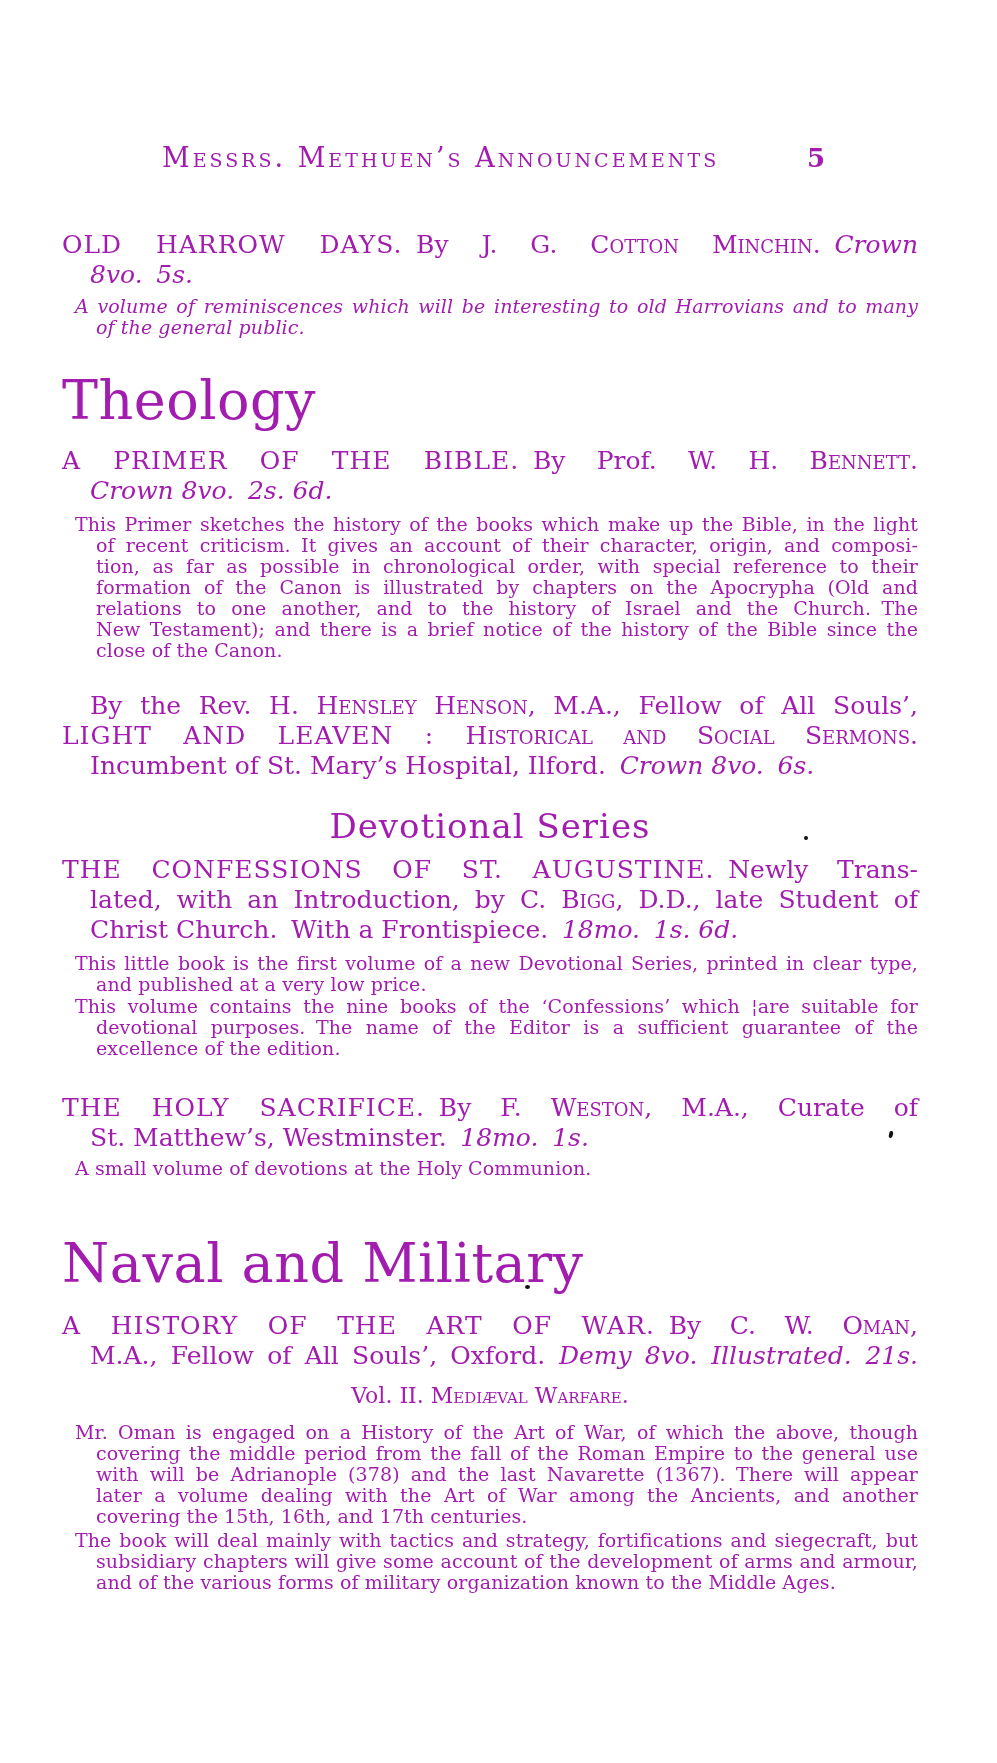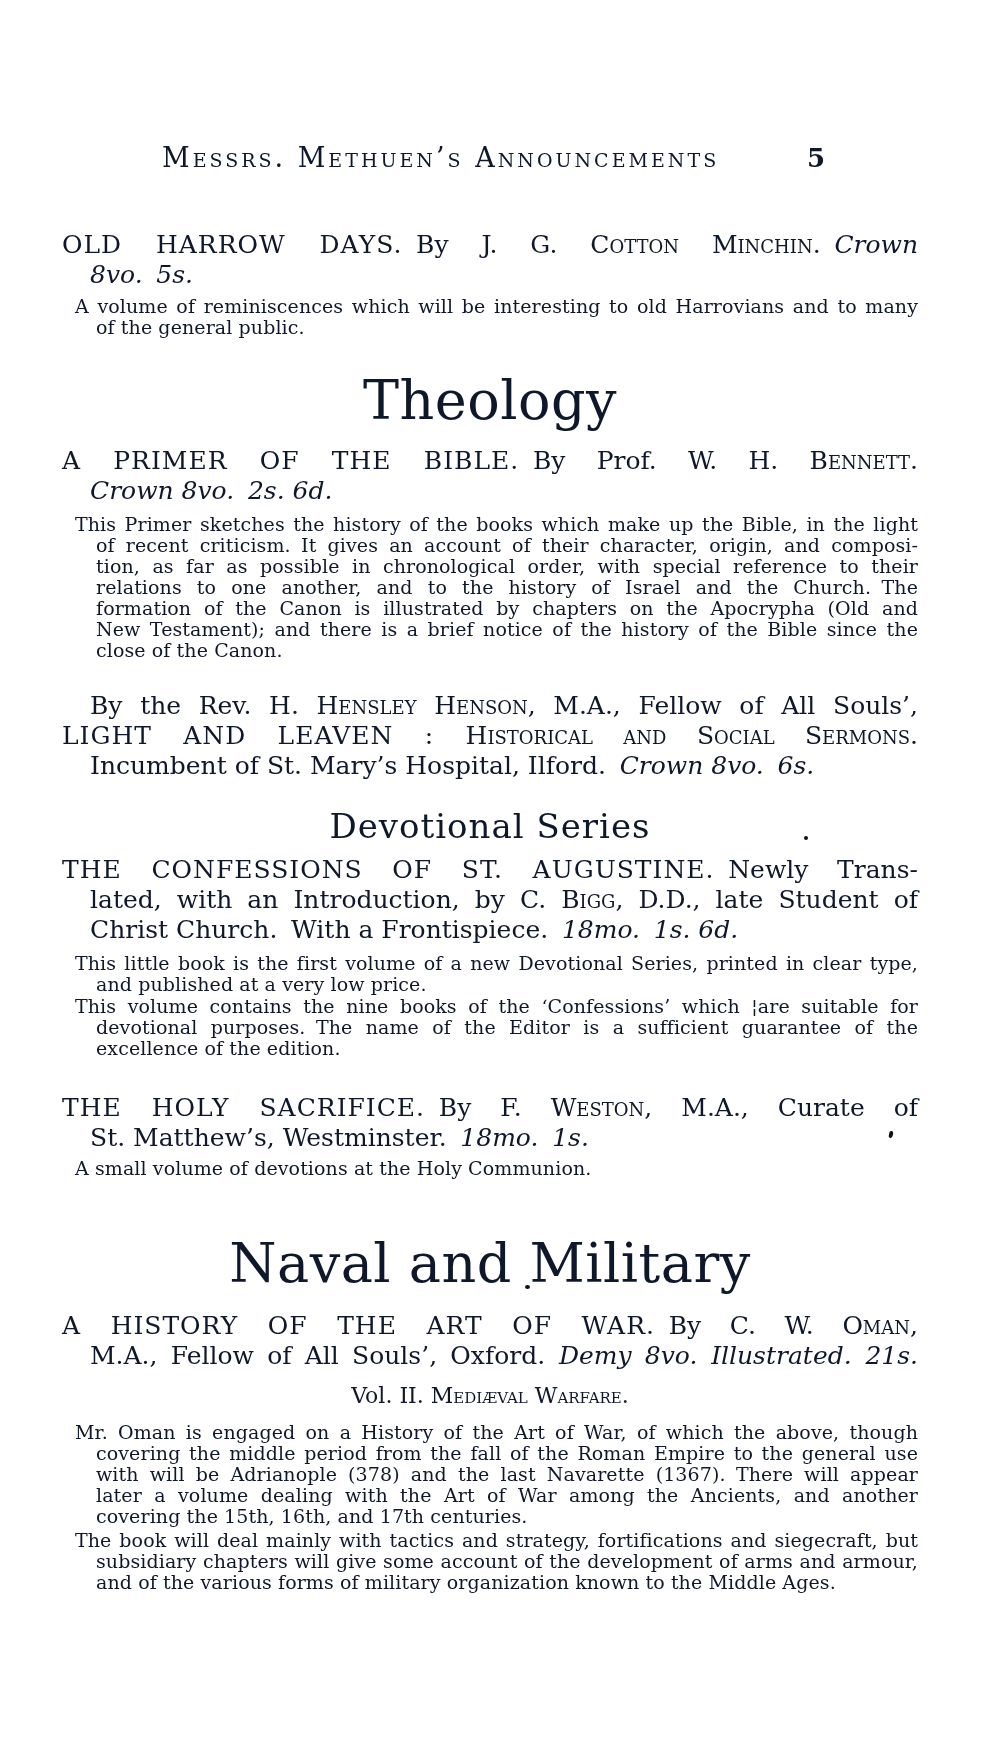--- a/index.html
+++ b/index.html
@@ -1,21 +1,21 @@
 <!DOCTYPE html>
 <html><head>
 <meta charset="utf-8">
 <style>
   html,body { margin:0; padding:0; }
   body { background:#888; }
   .page {
     position:relative;
     width:997px; height:1763px;
     background:#ffffff;
-    color:#0f172a;
+    color:#a21caf;
     font-family:"DejaVu Serif","Liberation Serif",serif;
     overflow:hidden;
   }
   .column {
     position:relative;
     margin-left:62px;
     width:856px;
     padding-top:140px;
   }
   
@@ -40,31 +40,31 @@
   .entry-body .line { font-size:19px; line-height:21px; letter-spacing:0.1px; }
   .entry-body .bf { padding-left:13px; }
   .entry-body .bc { padding-left:34px; }
   .caps { letter-spacing:1px; }
   .sc { font-variant:small-caps; }
   .it, .price { font-style:italic; }
   .gap { display:inline-block; width:0.55em; }
   .plain { }
   
   .big-heading {
-    font-size:54px; line-height:62px; text-align:center;
+    font-size:54px; line-height:62px; text-align:left;
     letter-spacing:0.5px;
   }
   .blackletter-heading {
     font-size:34px; line-height:50px; text-align:center;
     font-weight:normal; letter-spacing:1px;
   }
   .vol-line .line { font-size:22px; line-height:26px; }
   
   .mt-harrow-h { margin-top:54px; }
-  .mt-harrow-b { margin-top:6px; }
+  .mt-harrow-b { margin-top:6px;font-style:italic; }
   .mt-theology { margin-top:32px; }
   .mt-primer-h { margin-top:14px; }
   .mt-primer-b { margin-top:8px; }
   .mt-light-h  { margin-top:30px; }
   .mt-devotional { margin-top:20px; }
   .mt-conf-h { margin-top:4px; }
   .mt-conf-b1 { margin-top:8px; }
   .mt-conf-b2 { margin-top:1px; }
   .mt-holy-h { margin-top:34px; }
   .mt-holy-b { margin-top:5px; }
@@ -102,22 +102,22 @@
     <div class="big-heading mt-theology">Theology</div>
 
     <div class="entry-heading mt-primer-h">
         <div class="line j"><span class="caps">A PRIMER OF THE BIBLE.</span><span class="gap"> </span><span class="plain">By Prof. W. H. </span><span class="sc">Bennett.</span></div>
         <div class="line hc"><span class="it">Crown 8vo.</span><span class="gap"> </span><span class="price">2s. 6d.</span></div>
       </div>
     <div class="entry-body mt-primer-b">
         <div class="line j bf"><span class="plain">This Primer sketches the history of the books which make up the Bible, in the light</span></div>
         <div class="line j bc"><span class="plain">of recent criticism.</span><span class="gap"> </span><span class="plain">It gives an account of their character, origin, and composi-</span></div>
         <div class="line j bc"><span class="plain">tion, as far as possible in chronological order, with special reference to their</span></div>
+        <div class="line j bc"><span class="plain">formation of the Canon is illustrated by chapters on the Apocrypha (Old and</span></div>
         <div class="line j bc"><span class="plain">relations to one another, and to the history of Israel and the Church.</span><span class="gap"> </span><span class="plain">The</span></div>
-        <div class="line j bc"><span class="plain">formation of the Canon is illustrated by chapters on the Apocrypha (Old and</span></div>
         <div class="line j bc"><span class="plain">New Testament); and there is a brief notice of the history of the Bible since the</span></div>
         <div class="line bc"><span class="plain">close of the Canon.</span></div>
       </div>
 
     <div class="entry-heading mt-light-h">
         <div class="line j hc"><span class="plain">By the Rev. H. </span><span class="sc">Hensley Henson,</span><span class="plain"> M.A., Fellow of All Souls’,</span></div>
         <div class="line j"><span class="caps">LIGHT AND LEAVEN : </span><span class="sc">Historical and Social Sermons.</span></div>
         <div class="line hc"><span class="plain">Incumbent of St. Mary’s Hospital, Ilford.</span><span class="gap"> </span><span class="it">Crown 8vo.</span><span class="gap"> </span><span class="price">6s.</span></div>
       </div>
 

